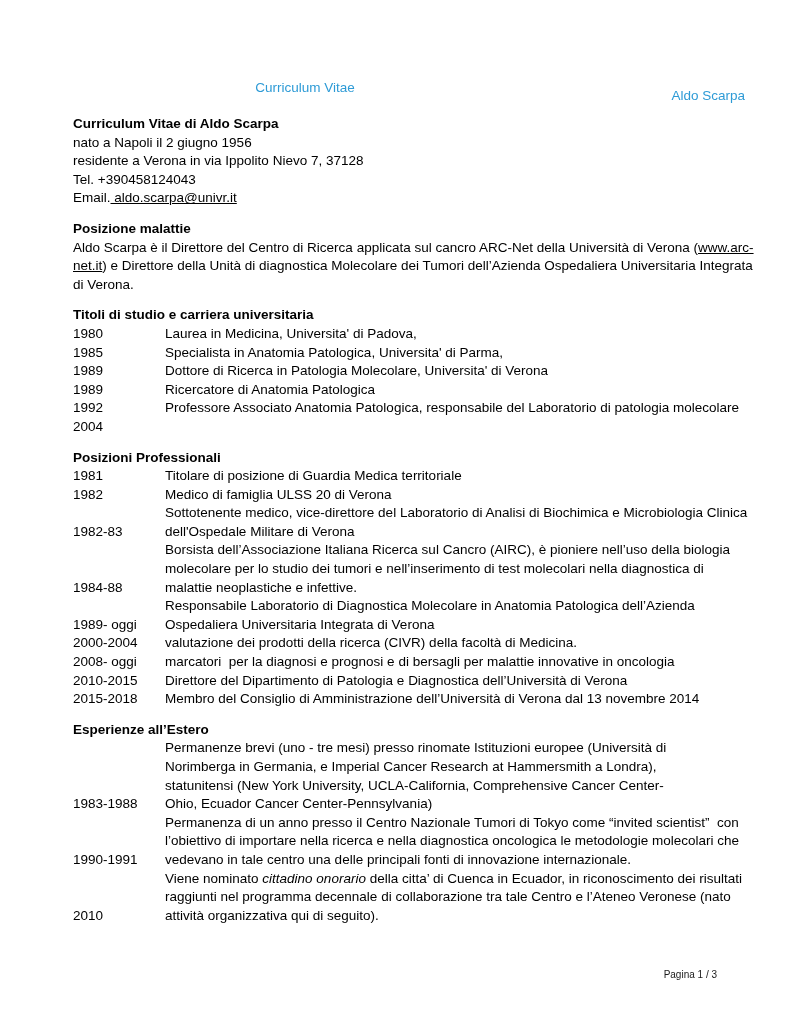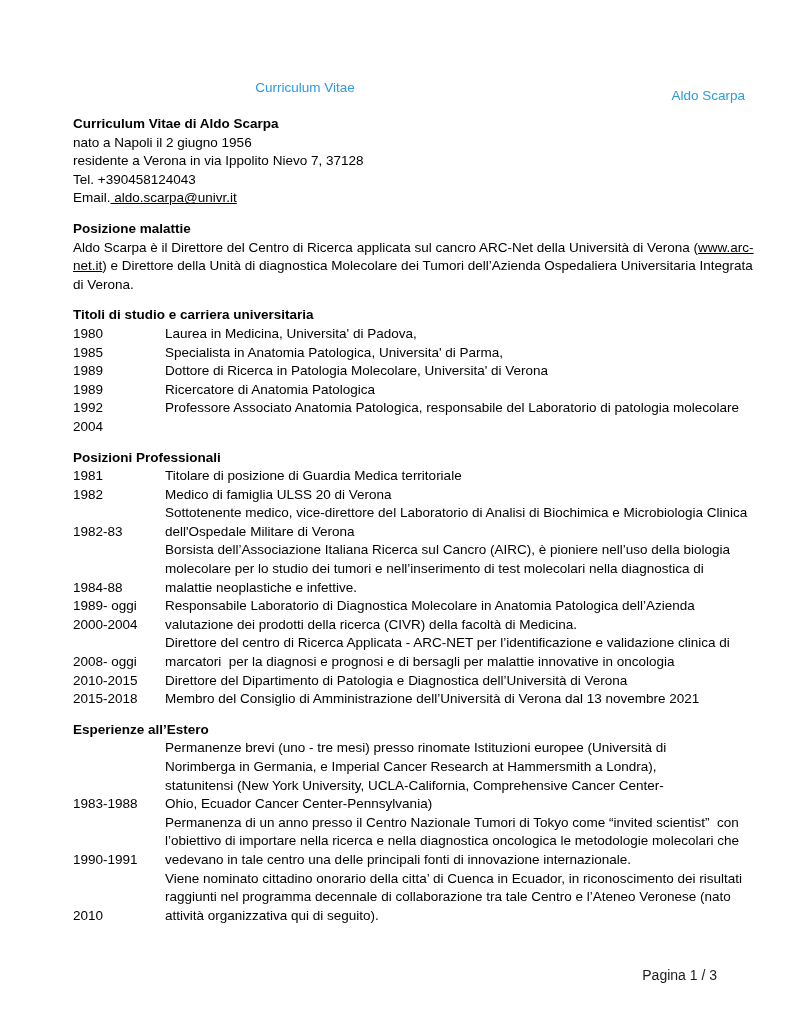--- a/index.html
+++ b/index.html
@@ -45,26 +45,26 @@
     right: 0;
   }
   .line { white-space: pre; }
   .bold { font-weight: bold; }
   .section { margin-top: 12px; }
   .section-heading { font-weight: bold; white-space: pre; }
   .row { display: flex; align-items: flex-end; }
   .row-date { flex: 0 0 92px; width: 92px; white-space: pre; }
   .row-desc { flex: 1 1 auto; min-width: 0; }
   .u { text-decoration: underline; }
-  .i { }
+  .i { font-style: italic; }
   .footer {
     position: absolute;
     top: 944px;
     right: 74px;
-    font-size: 14px;
+    font-size: 10px;
     line-height: 14px;
     color: #1a1a1a;
     white-space: pre;
   }
 </style>
 </head>
 <body>
 
 <div class="page">
   <div class="header">
@@ -149,45 +149,45 @@
             <div class="row-desc">
               <div class="line"><span>Borsista dell’Associazione Italiana Ricerca sul Cancro (AIRC), è pioniere nell’uso della biologia</span></div>
               <div class="line"><span>molecolare per lo studio dei tumori e nell’inserimento di test molecolari nella diagnostica di</span></div>
               <div class="line"><span>malattie neoplastiche e infettive.</span></div>
             </div>
           </div>
           <div class="row">
             <div class="row-date">1989- oggi</div>
             <div class="row-desc">
               <div class="line"><span>Responsabile Laboratorio di Diagnostica Molecolare in Anatomia Patologica dell’Azienda</span></div>
+              <div class="line"><span>Ospedaliera Universitaria Integrata di Verona</span></div>
             </div>
           </div>
           <div class="row">
             <div class="row-date">2000-2004</div>
             <div class="row-desc">
               <div class="line"><span>valutazione dei prodotti della ricerca (CIVR) della facoltà di Medicina.</span></div>
             </div>
           </div>
           <div class="row">
             <div class="row-date">2008- oggi</div>
             <div class="row-desc">
-              <div class="line"><span>Direttore del centro di Ricerca Applicata - ARC-NET per l’identificazione e validazione clinica di</span></div>
               <div class="line"><span>marcatori  per la diagnosi e prognosi e di bersagli per malattie innovative in oncologia</span></div>
             </div>
           </div>
           <div class="row">
             <div class="row-date">2010-2015</div>
             <div class="row-desc">
               <div class="line"><span>Direttore del Dipartimento di Patologia e Diagnostica dell’Università di Verona</span></div>
             </div>
           </div>
           <div class="row">
             <div class="row-date">2015-2018</div>
             <div class="row-desc">
-              <div class="line"><span>Membro del Consiglio di Amministrazione dell’Università di Verona dal 13 novembre 2021</span></div>
+              <div class="line"><span>Membro del Consiglio di Amministrazione dell’Università di Verona dal 13 novembre 2014</span></div>
             </div>
           </div>
         </div>
         <div class="section">
           <div class="section-heading">Esperienze all’Estero</div>
           <div class="row">
             <div class="row-date">1983-1988</div>
             <div class="row-desc">
               <div class="line"><span>Permanenze brevi (uno - tre mesi) presso rinomate Istituzioni europee (Università di</span></div>
               <div class="line"><span>Norimberga in Germania, e Imperial Cancer Research at Hammersmith a Londra),</span></div>

